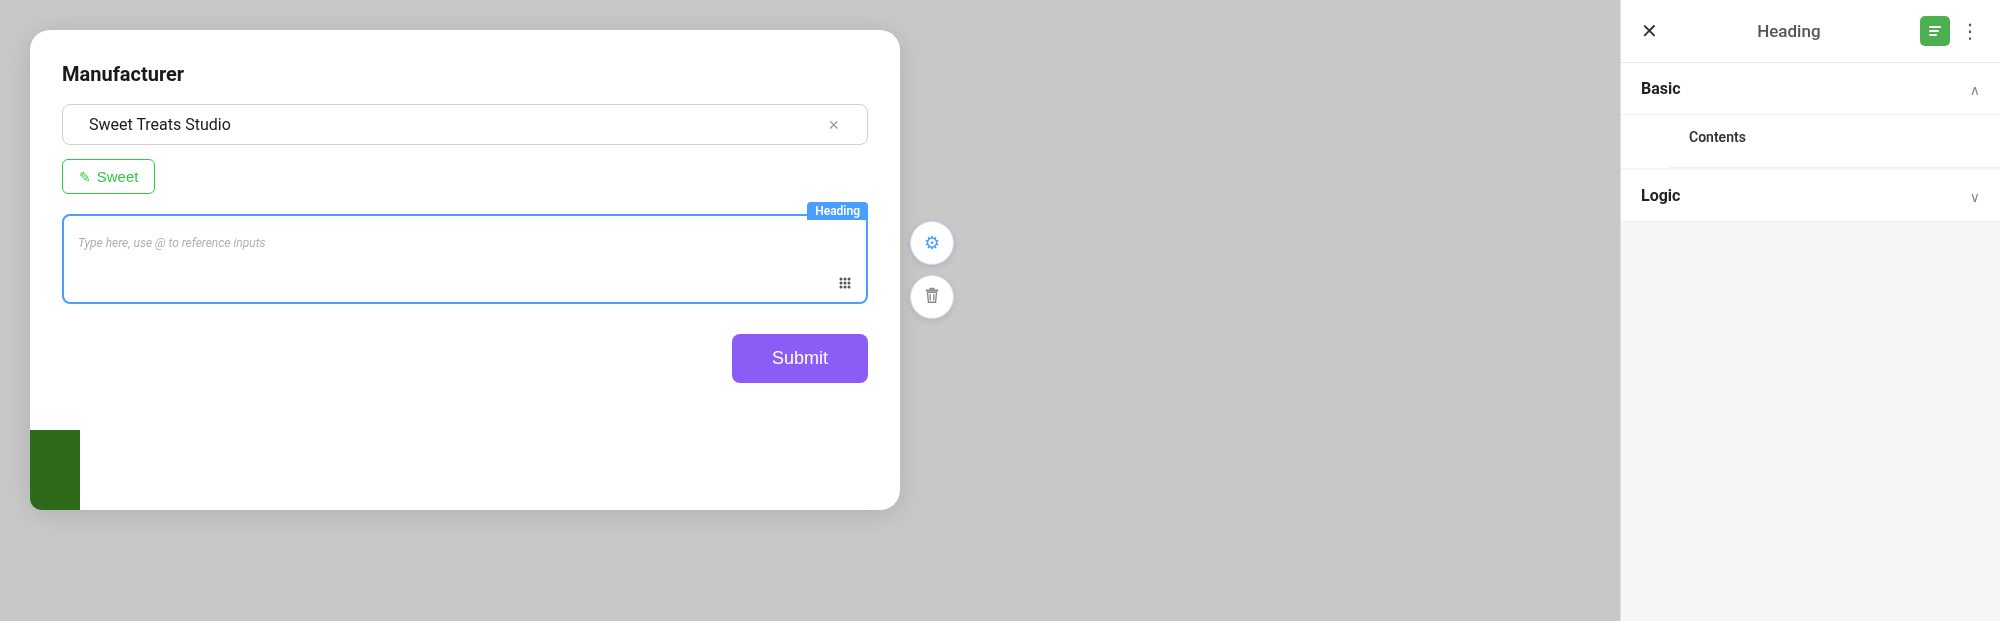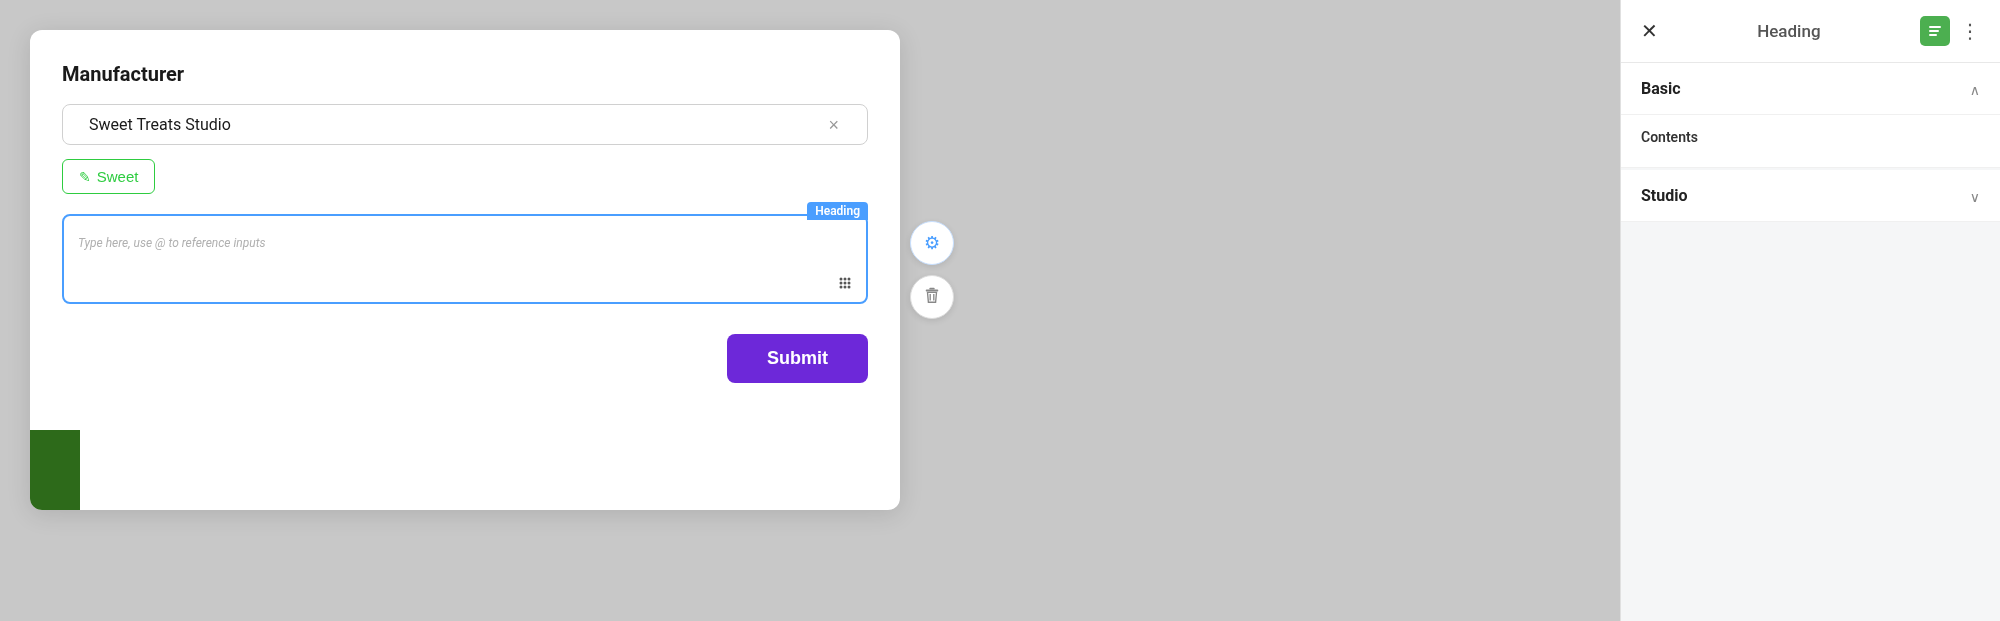--- a/index.html
+++ b/index.html
@@ -23,21 +23,21 @@
       position: relative;
       display: flex;
       align-items: flex-start;
       justify-content: flex-start;
       padding: 30px;
     }
 
     
     .modal-card {
       background: #ffffff;
-      border-radius: 12px;
+      border-radius: 20px;
       padding: 32px 32px 32px 32px;
       width: 870px;
       min-height: 480px;
       position: relative;
       box-shadow: 0 4px 24px rgba(0,0,0,0.12);
     }
 
     .modal-title {
       font-size: 20px;
       font-weight: 700;
@@ -135,27 +135,27 @@
       display: flex;
       flex-direction: column;
       gap: 2px;
       align-items: center;
     }
 
     
     .submit-btn {
       display: block;
       margin-left: auto;
-      background: #6d28d9;
+      background: #8b5cf6;
       color: #fff;
       border: none;
       border-radius: 8px;
       padding: 14px 40px;
       font-size: 18px;
-      font-weight: 700;
+      font-weight: 400;
       cursor: pointer;
     }
 
     
     .floating-btns {
       position: absolute;
       right: -54px;
       top: 50%;
       transform: translateY(-50%);
       display: flex;
@@ -272,20 +272,21 @@
     }
 
     .panel-section-chevron {
       color: #888;
       font-size: 14px;
     }
 
     .panel-section-content {
       padding: 14px 20px 18px 20px;
       border-bottom: 1px solid #f0f0f0;
+      margin-left: 48px;
     }
 
     .panel-contents-label {
       font-size: 14px;
       font-weight: 600;
       color: #333;
       margin-bottom: 4px;
     }
 
     .panel-contents-hint {
@@ -391,17 +392,17 @@
       <span class="panel-section-title">Basic</span>
       <span class="panel-section-chevron">∧</span>
     </div>
     <div class="panel-section-content">
       <div class="panel-contents-label">Contents</div>
     </div>
   </div>
 
   <div class="panel-section">
     <div class="panel-section-header">
-      <span class="panel-section-title">Studio</span>
+      <span class="panel-section-title">Logic</span>
       <span class="panel-section-chevron">∨</span>
     </div>
   </div>
 </div>
 
 </body></html>

